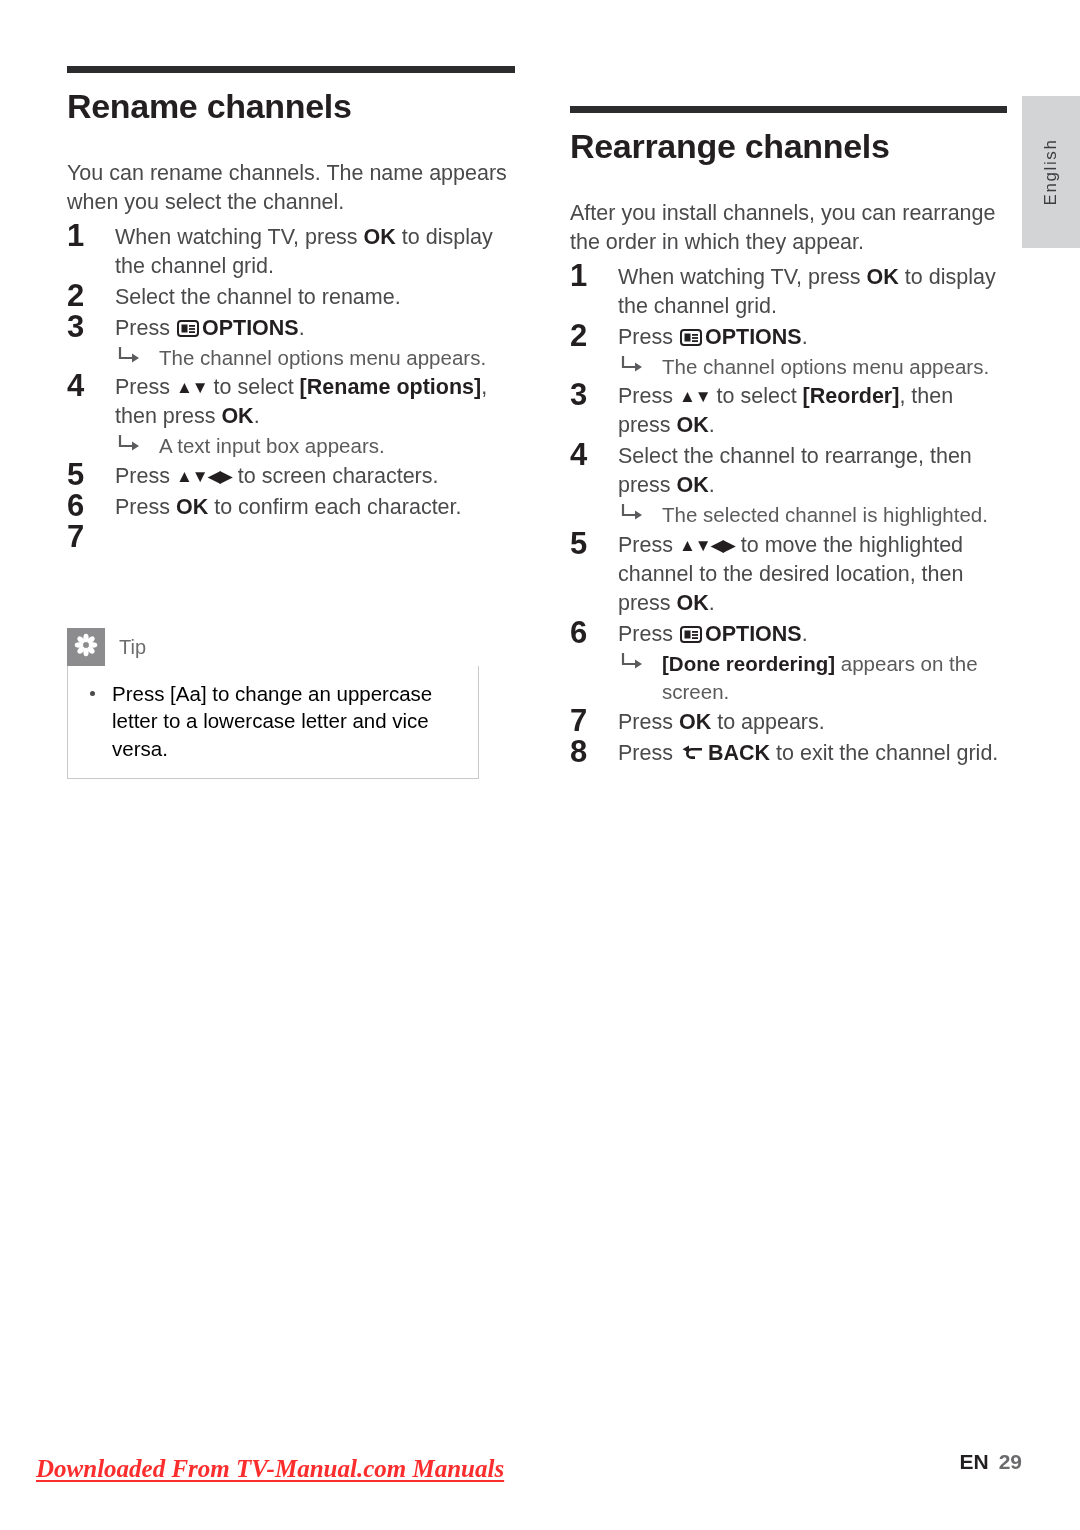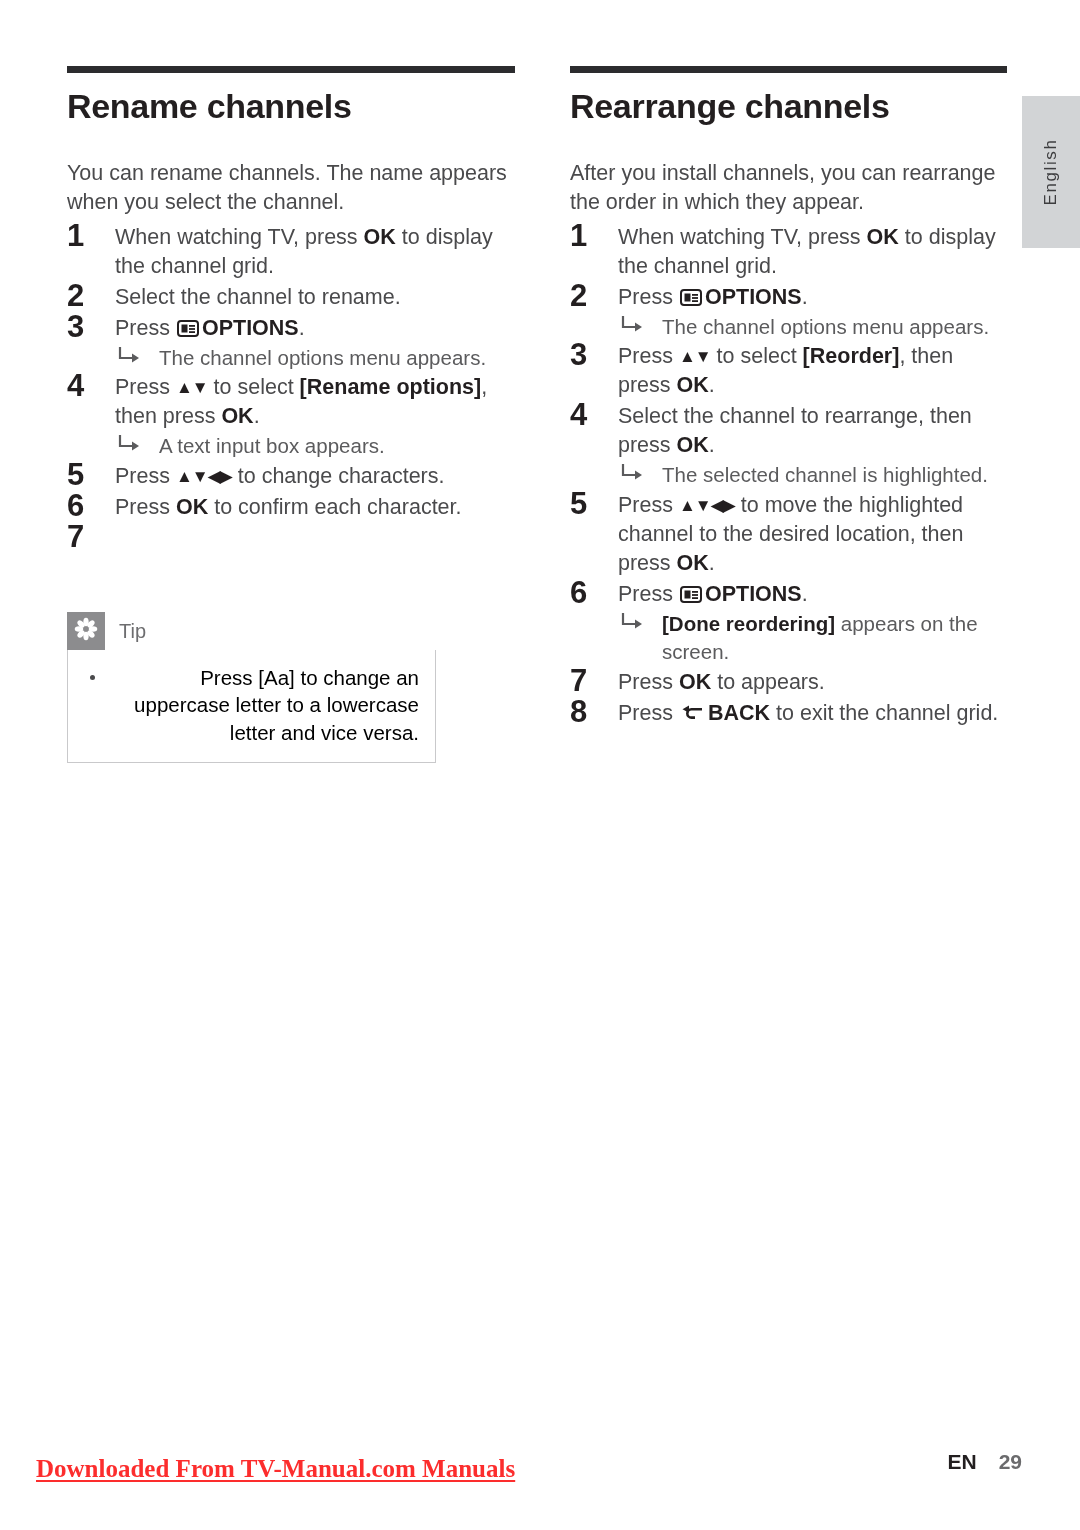--- a/index.html
+++ b/index.html
@@ -44,21 +44,21 @@
     font-family: "Liberation Sans", sans-serif;
   }
 
   
   .col {
     position: absolute;
     top: 66px;
     width: 448px;
   }
   .col-left  { left: 67px; }
-  .col-right { left: 570px; width: 437px; }
+  .col-right { left: 570px; width: 437px; margin-top: 40px; }
 
   .rule {
     height: 7px;
     background: #2c2c2e;
     margin: 0 0 14px 0;
   }
 
   h1.section-title {
     margin: 0 0 34px 0;
     font-size: 34px;
@@ -137,23 +137,22 @@
     vertical-align: -2px;
   }
   .ico-options { width: 22px; height: 17px; margin: 0 3px 0 1px; }
   .ico-back    { width: 24px; height: 17px; margin: 0 4px 0 1px; }
   .nav-arrows  { letter-spacing: -1px; font-size: 17px; color: #231f20; vertical-align: 1px; }
 
   
   .tip {
     position: absolute;
     left: 67px;
-    top: 612px;
-    width: 369px;
-    text-align: right;
+    top: 628px;
+    width: 412px;
   }
   .tip-head {
     display: flex;
     align-items: center;
     height: 38px;
   }
   .tip-icon-box {
     width: 38px;
     height: 38px;
     background: #8c8c8e;
@@ -198,28 +197,29 @@
     position: absolute;
     left: 36px;
     top: 1455px;
     font-family: "Liberation Serif", serif;
     font-size: 25px;
     font-weight: bold;
     color: #fc2d2d;
     text-decoration: underline;
     text-underline-offset: 3px;
     white-space: nowrap;
+    font-style: italic;
   }
   .footer-page {
     position: absolute;
     right: 58px;
     top: 1450px;
     display: flex;
     align-items: baseline;
-    gap: 22px;
+    gap: 10px;
   }
   .footer-lang {
     font-size: 21px;
     font-weight: bold;
     color: #231f20;
     font-family: "Liberation Sans", sans-serif;
   }
   .footer-num {
     font-size: 21px;
     color: #6b6b6d;
@@ -277,21 +277,21 @@
         <span class="step-body"><span>Press </span><span class="nav-arrows">▲▼</span><span> to select </span><b>[Rename options]</b><span>, then press </span><b>OK</b><span>.</span>
           <span class="result"><span class="arrow-ico"><svg viewBox="0 0 26 22" width="26" height="22">
                   <path d="M3 2 L3 13 L17 13" fill="none" stroke="#5b5b5d" stroke-width="2.2"></path>
                   <path d="M15 8.5 L22 13 L15 17.5 Z" fill="#5b5b5d"></path>
                 </svg></span><span>A text input box appears.</span></span>
         </span>
       </li>
 
       <li>
         <span class="step-num">5</span>
-        <span class="step-body"><span>Press </span><span class="nav-arrows">▲▼◀▶</span><span> to change characters.</span></span>
+        <span class="step-body"><span>Press </span><span class="nav-arrows">▲▼◀▶</span><span> to screen characters.</span></span>
       </li>
 
       <li>
         <span class="step-num">6</span>
         <span class="step-body"><span>Press </span><b>OK</b><span> to confirm each character.</span></span>
       </li>
 
       <li>
         <span class="step-num">7</span>
       </li>

